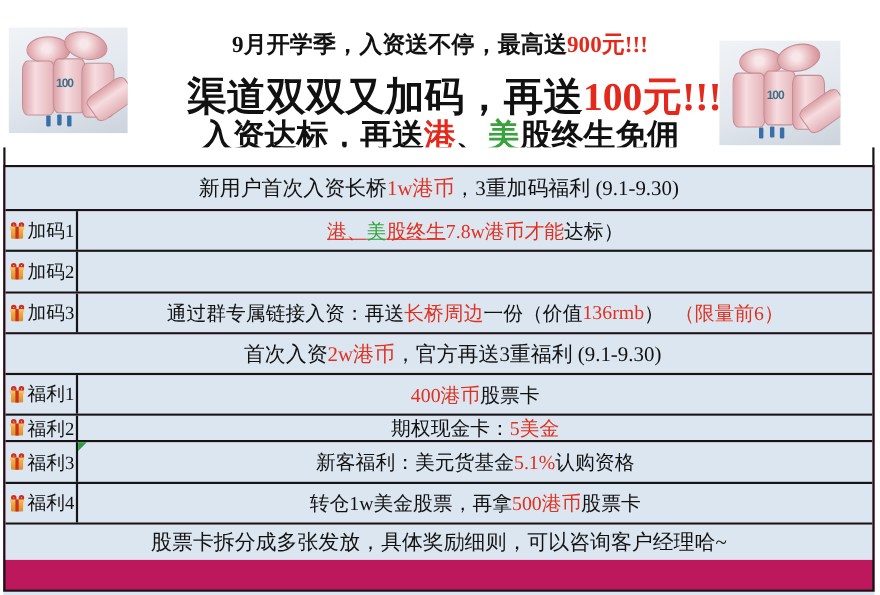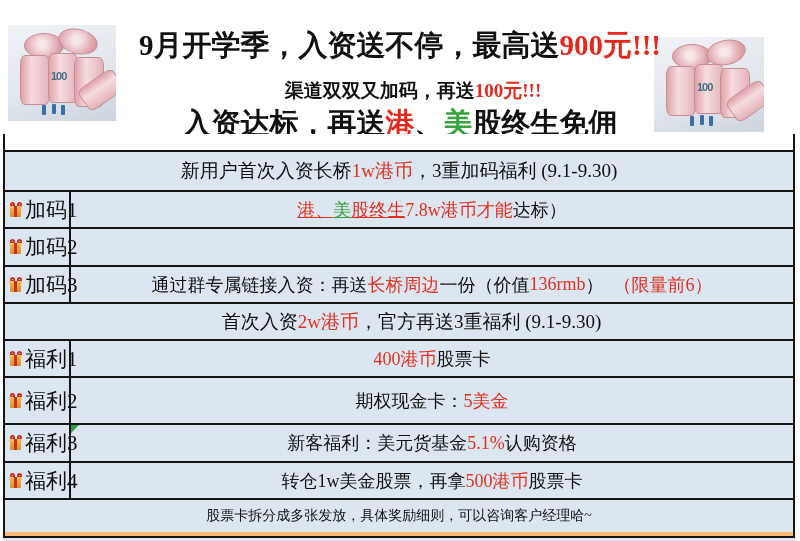--- a/index.html
+++ b/index.html
@@ -1,22 +1,22 @@
 <!DOCTYPE html>
 <html><head>
 <meta charset="utf-8">
 <style>
   html,body{margin:0;padding:0;background:#ffffff;}
   .screen{position:relative;width:800px;height:541px;background:#ffffff;overflow:hidden;
           font-family:"Liberation Serif","DejaVu Serif",serif;color:#111;}
 
   
   .headline{position:absolute;left:0;right:0;text-align:center;font-weight:bold;white-space:nowrap;}
-  .h1{top:26px;font-size:29px;}
-  .h2{top:78px;font-size:19px;padding-left:26px;}
+  .h1{top:26px;font-size:21px;}
+  .h2{top:64px;font-size:36px;padding-left:26px;}
   .h3{top:104px;font-size:29px;}
   .red{color:#e0301f;font-family:Liberation Serif, serif;}
   .hred{color:#e4281b;}
   .green{color:#3aa23d;}
   .uline{text-decoration:underline;}
 
   
   .photo{position:absolute;background:linear-gradient(160deg,#f0f3f6 0%,#e2e7ee 55%,#ccd3dc 100%);overflow:hidden;}
   .photo-left{left:8px;top:25px;width:108px;height:96px;}
   .photo-right{left:654px;top:37px;width:110px;height:95px;}
@@ -26,27 +26,27 @@
        font-family:"Liberation Sans",sans-serif;letter-spacing:-1px;}
   .roll-top{position:absolute;width:38px;height:23px;border-radius:50%;
             background:radial-gradient(circle at 45% 45%,#f8e7e9 15%,#e0a8ae 65%,#c9868d);border:1px solid #c78d94;}
   .tilt{transform:rotate(55deg);width:24px;height:40px;}
   .fig{position:absolute;width:4px;height:10px;background:#3a6ea8;border-radius:1px;}
 
   
   .partial-row{position:absolute;left:3px;top:134px;width:792px;height:16px;background:#fff;
                border-left:2px solid #151515;border-right:2px solid #151515;box-sizing:border-box;}
   .promo-table{position:absolute;left:3px;top:150px;width:792px;height:388px;box-sizing:border-box;
-               border:2px solid #151515;background:#fdba74;display:flex;flex-direction:column;}
+               border:2px solid #151515;background:#be185d;display:flex;flex-direction:column;}
   .trow{display:flex;box-sizing:border-box;border-bottom:2px solid #151515;background:#dce6f1;align-items:stretch;}
   .trow:last-child{border-bottom:none;}
   .r1{height:40px;} .r2{height:37px;} .r3{height:38px;} .r4{height:37px;} .r5{height:37px;padding-left:25px;}
-  .r6{height:37px;} .r7{height:47px;} .r8{height:38px;} .r9{height:37px;} .r10{height:32px;}
+  .r6{height:37px;} .r7{height:24px;} .r8{height:38px;} .r9{height:37px;} .r10{height:32px;}
   .rlabel{width:66px;flex:0 0 66px;border-right:2px solid #151515;display:flex;align-items:center;
-          padding-left:3px;box-sizing:border-box;font-size:21px;white-space:nowrap;}
+          padding-left:3px;box-sizing:border-box;font-size:17px;white-space:nowrap;}
   .rcontent{flex:1;display:flex;align-items:center;justify-content:center;font-size:18px;
             position:relative;white-space:nowrap;}
   .rfull{flex:1;display:flex;align-items:center;justify-content:center;font-size:19px;white-space:nowrap;}
   .gap-l{margin-left:10px;}
   .corner{position:absolute;left:0;top:0;width:0;height:0;
           border-top:8px solid #2e9e44;border-right:8px solid transparent;}
   .sliver{position:absolute;left:3px;top:538px;width:792px;height:3px;background:#dce6f1;}
 
   
   .gift{position:relative;width:16px;height:16px;display:inline-block;flex:0 0 auto;margin-right:1px;}
@@ -240,20 +240,20 @@
         <span>福利4</span>
       </div>
       <div class="rcontent">
         <span>转仓1w美金股票，再拿</span>
           <span class="red">500港币</span>
           <span>股票卡</span>
       </div>
     </div>
 
     <div class="trow r10">
-      <div class="rfull" style="font-size:14px;">股票卡拆分成多张发放，具体奖励细则，可以咨询客户经理哈~</div>
+      <div class="rfull" style="font-size:19px;">股票卡拆分成多张发放，具体奖励细则，可以咨询客户经理哈~</div>
     </div>
 
   </div>
 
   <div class="sliver"></div>
 
 </div>
 
 </body></html>

